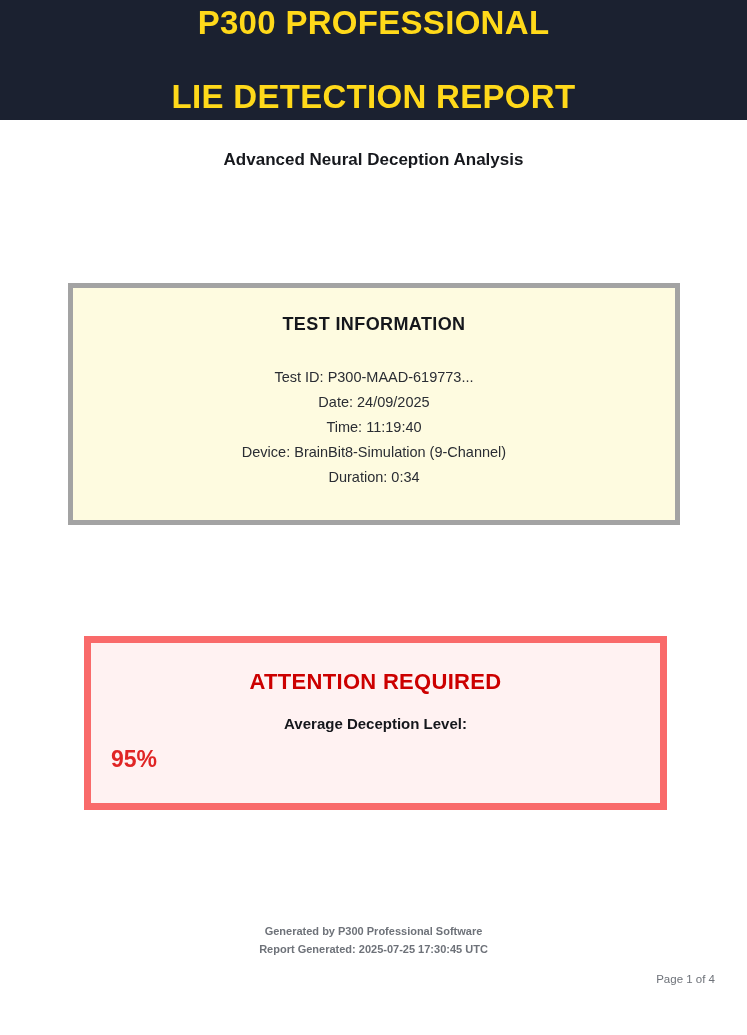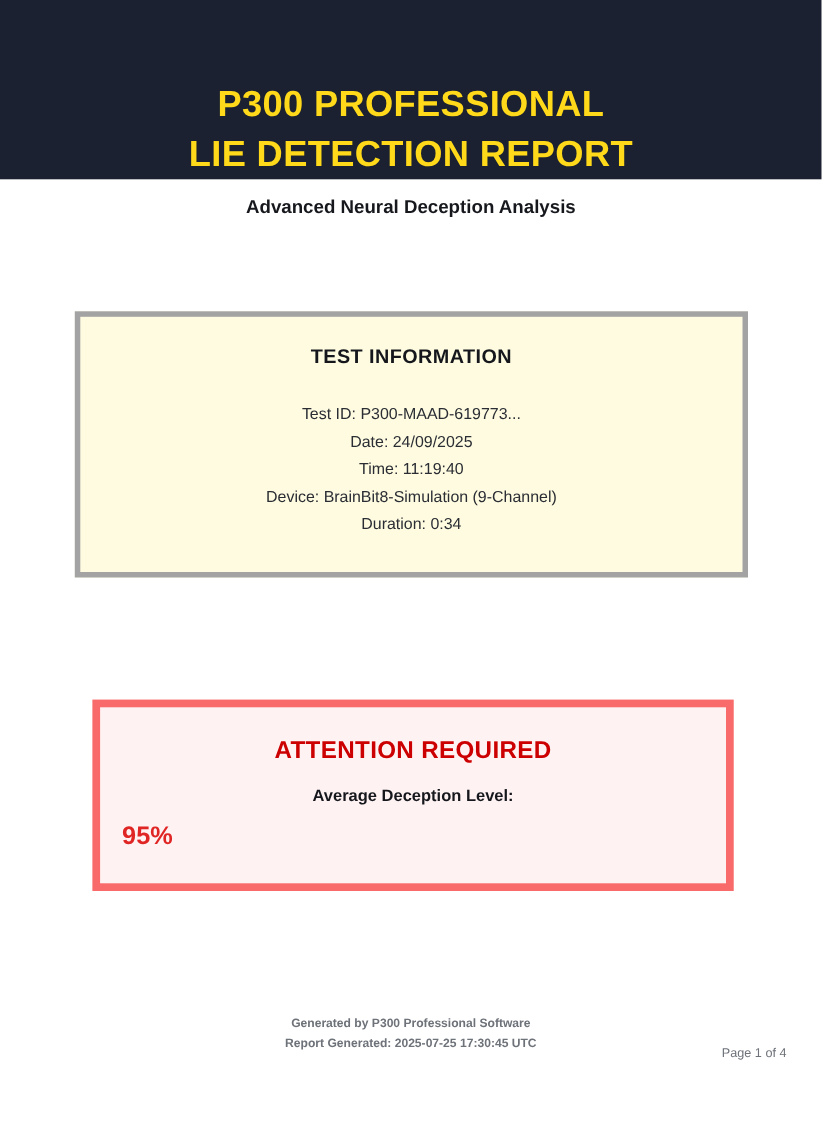--- a/index.html
+++ b/index.html
@@ -12,44 +12,44 @@
     background: #ffffff;
     font-family: "Liberation Sans", sans-serif;
     color: #1a1a1a;
     position: relative;
     overflow: hidden;
   }
 
   
   .header-band {
     background: #1b2130;
-    height: 163px;
+    height: 120px;
     width: 100%;
     display: flex;
     flex-direction: column;
     align-items: center;
-    justify-content: flex-end;
+    justify-content: space-between;
     box-sizing: border-box;
   }
   .header-title-line {
     color: #ffd91a;
     font-size: 33px;
     font-weight: bold;
     letter-spacing: 0.3px;
     line-height: 46px;
     text-align: center;
   }
 
   
   .subtitle {
     text-align: center;
     font-size: 17px;
     font-weight: bold;
     color: #16181d;
-    margin-top: 16px;
+    margin-top: 30px;
   }
 
   
   .info-box {
     position: absolute;
     left: 68px;
     top: 283px;
     width: 612px;
     box-sizing: border-box;
     border: 5px solid #a3a3a3;
@@ -114,21 +114,21 @@
   }
   .footer-line {
     font-size: 11px;
     font-weight: bold;
     color: #6e7279;
     line-height: 18px;
   }
   .page-number {
     position: absolute;
     right: 32px;
-    top: 952px;
+    top: 973px;
     font-size: 11.5px;
     color: #6e7279;
   }
 </style>
 </head>
 <body>
 
 <div class="header-band">
   <div class="header-title-line">P300 PROFESSIONAL</div>
   <div class="header-title-line">LIE DETECTION REPORT</div>

